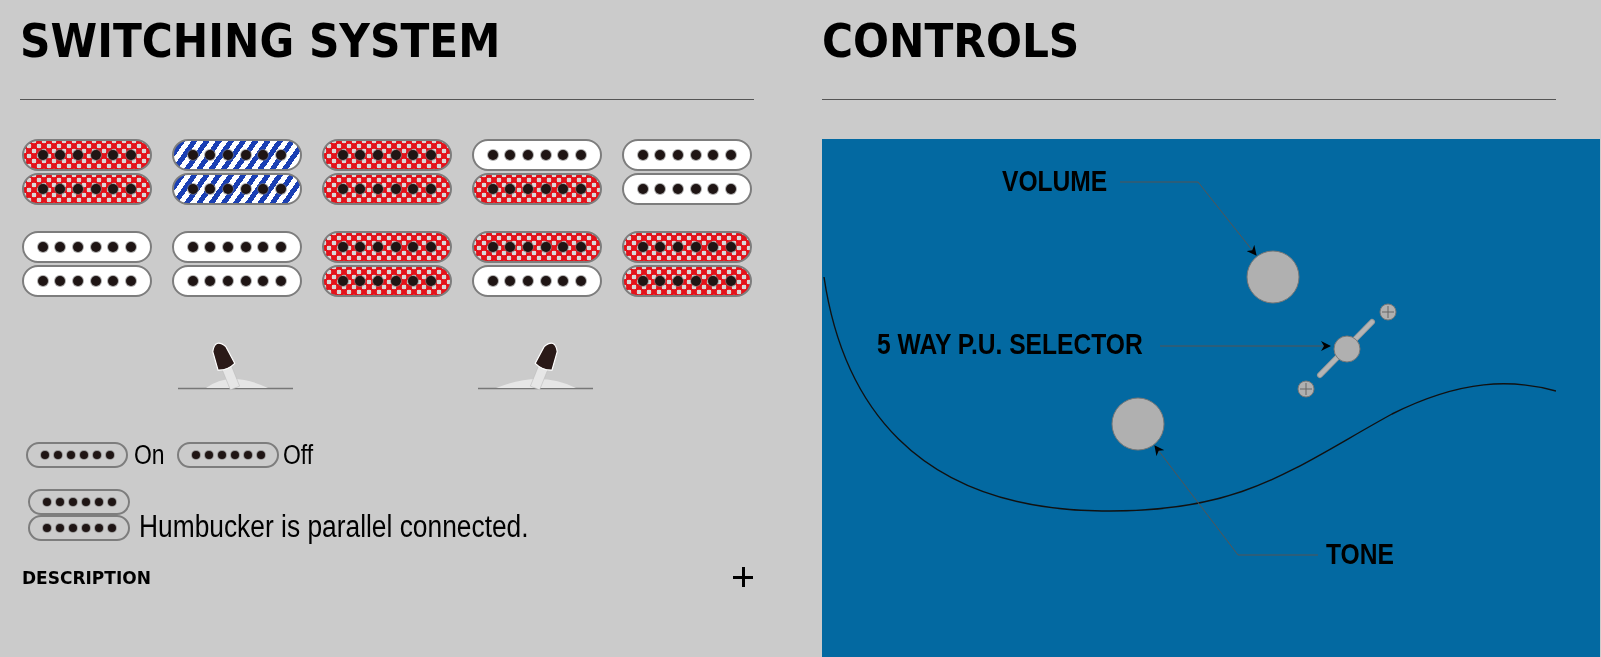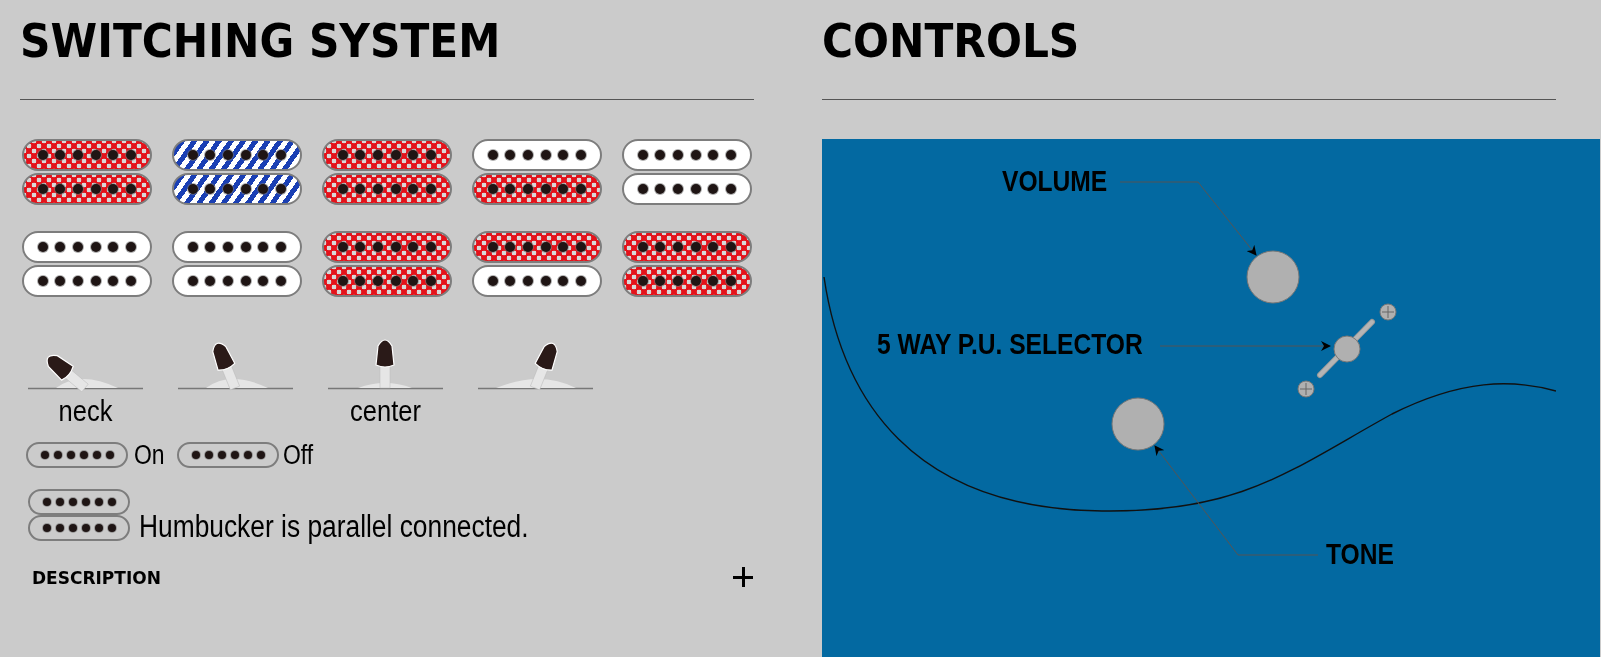--- a/index.html
+++ b/index.html
@@ -48,21 +48,21 @@
   .switch-label {
     position:absolute; top:64px; left:0; width:115px; text-align:center;
     font-family:"Liberation Sans", sans-serif; font-size:30px; transform:scaleX(0.85);
   }
 
   .legend { position:absolute; font-family:"Liberation Sans", sans-serif; font-size:27px; transform-origin:left; }
   .legend-coil { position:absolute; width:102px; height:26px; border-radius:13px; box-sizing:border-box; border:2px solid #7d7d7d; overflow:hidden; }
   .legend-coil .pole { width:8px; height:8px; }
 
   .desc-row { position:absolute; left:20px; top:566px; width:736px; height:26px; }
-  .desc-label { position:absolute; left:12px; top:2px; font-family:"DejaVu Sans", sans-serif; font-weight:bold; font-size:17px; }
+  .desc-label { position:absolute; left:2px; top:2px; font-family:"DejaVu Sans", sans-serif; font-weight:bold; font-size:17px; }
   .plus-btn { position:absolute; right:0; top:-2px; width:26px; height:26px; cursor:pointer; }
   .plus-btn::before, .plus-btn::after { content:""; position:absolute; background:#000; }
   .plus-btn::before { left:3px; top:12px; width:20px; height:3px; }
   .plus-btn::after { left:12px; top:3px; width:3px; height:20px; }
 
   .controls-panel { position:absolute; left:822px; top:139px; width:734px; height:617px; background:#0369a1; overflow:hidden;padding-left:44px; }
   .ctl-label {
     position:absolute; font-family:"Liberation Sans", sans-serif; font-weight:bold; font-size:30px;
     transform:scaleX(0.82); transform-origin:left; white-space:nowrap; color:#000;
   }
@@ -293,54 +293,30 @@
           <span class="pole"></span>
           <span class="pole"></span>
           <span class="pole"></span>
           <span class="pole"></span>
         </div>
       </div>
     </div>
   </div>
 
 <div class="switch-row" id="switch-row">
-    <div class="switch" style="left: 8px;">
-      <svg width="115" height="62" viewBox="0 0 115 62">
-        <line x1="0" y1="58.5" x2="115" y2="58.5" stroke="#777" stroke-width="1.5"></line>
-        <path d="M28,58 Q52,40 90,58 Z" fill="#e6e6e6" opacity="1"></path>
-        <path d="M30,58 Q57,48 84,58 Z" fill="#e6e6e6" opacity="0"></path>
-        <g transform="rotate(-50 57 58)">
-          <rect x="52" y="30" width="10" height="28" fill="#e6e6e6" stroke="#bbb" stroke-width="0.5"></rect>
-          <path d="M48,35 L50,16 Q57,4 64,16 L66,35 Q57,39 48,35 Z" fill="#2a1a18" stroke="#fff" stroke-width="1.2"></path>
-        </g>
-      </svg>
-      <div class="switch-label">neck</div>
-    </div>
     <div class="switch" style="left: 158px;">
       <svg width="115" height="62" viewBox="0 0 115 62">
         <line x1="0" y1="58.5" x2="115" y2="58.5" stroke="#777" stroke-width="1.5"></line>
         <path d="M28,58 Q52,40 90,58 Z" fill="#e6e6e6" opacity="1"></path>
         <path d="M30,58 Q57,48 84,58 Z" fill="#e6e6e6" opacity="0"></path>
         <g transform="rotate(-22 57 58)">
           <rect x="52" y="30" width="10" height="28" fill="#e6e6e6" stroke="#bbb" stroke-width="0.5"></rect>
           <path d="M48,35 L50,16 Q57,4 64,16 L66,35 Q57,39 48,35 Z" fill="#2a1a18" stroke="#fff" stroke-width="1.2"></path>
         </g>
       </svg>
-    </div>
-    <div class="switch" style="left: 308px;">
-      <svg width="115" height="62" viewBox="0 0 115 62">
-        <line x1="0" y1="58.5" x2="115" y2="58.5" stroke="#777" stroke-width="1.5"></line>
-        <path d="M18,58 Q62,40 98,58 Z" fill="#e6e6e6" opacity="0"></path>
-        <path d="M30,58 Q57,48 84,58 Z" fill="#e6e6e6" opacity="1"></path>
-        <g transform="rotate(0 57 58)">
-          <rect x="52" y="30" width="10" height="28" fill="#e6e6e6" stroke="#bbb" stroke-width="0.5"></rect>
-          <path d="M48,35 L50,16 Q57,4 64,16 L66,35 Q57,39 48,35 Z" fill="#2a1a18" stroke="#fff" stroke-width="1.2"></path>
-        </g>
-      </svg>
-      <div class="switch-label">center</div>
     </div>
     <div class="switch" style="left: 458px;">
       <svg width="115" height="62" viewBox="0 0 115 62">
         <line x1="0" y1="58.5" x2="115" y2="58.5" stroke="#777" stroke-width="1.5"></line>
         <path d="M18,58 Q62,40 98,58 Z" fill="#e6e6e6" opacity="1"></path>
         <path d="M30,58 Q57,48 84,58 Z" fill="#e6e6e6" opacity="0"></path>
         <g transform="rotate(22 57 58)">
           <rect x="52" y="30" width="10" height="28" fill="#e6e6e6" stroke="#bbb" stroke-width="0.5"></rect>
           <path d="M48,35 L50,16 Q57,4 64,16 L66,35 Q57,39 48,35 Z" fill="#2a1a18" stroke="#fff" stroke-width="1.2"></path>
         </g>

